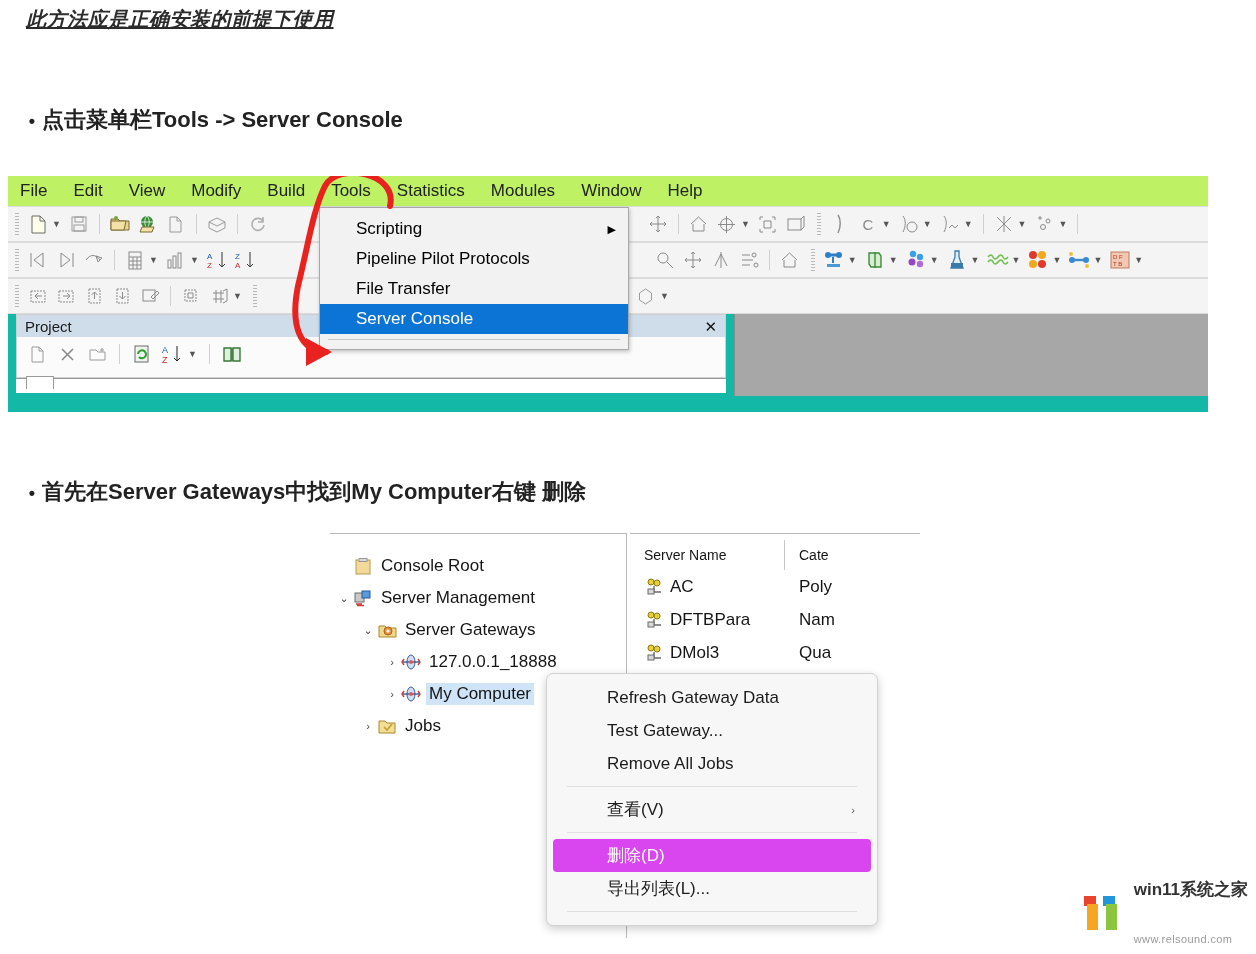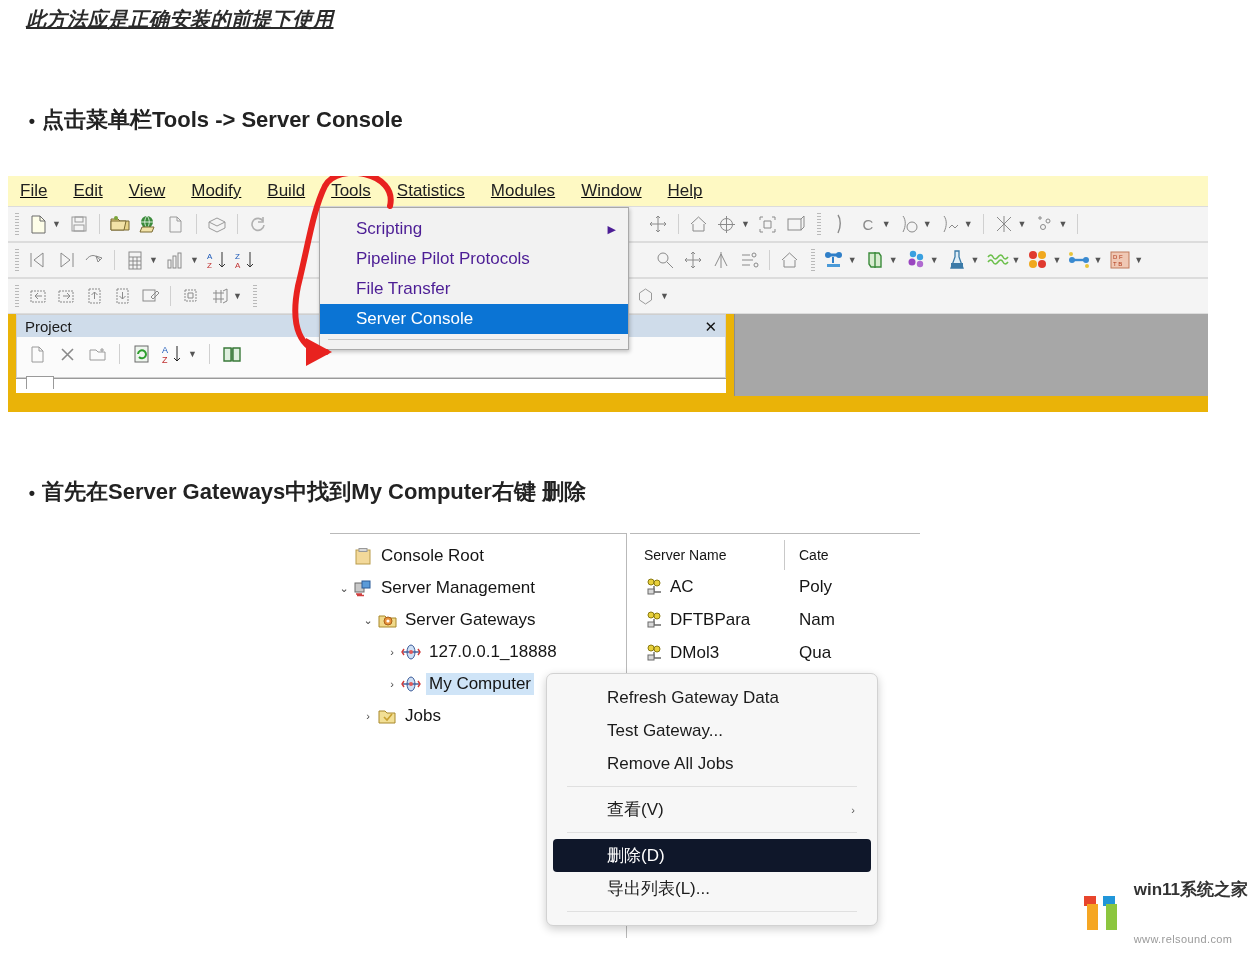--- a/index.html
+++ b/index.html
@@ -25,22 +25,22 @@
   }
   .bullet-text{white-space:nowrap;}
 
   
   .shot1{
     position:absolute;left:8px;top:176px;width:1200px;height:236px;
     background:#ffffff;overflow:hidden;
   }
   .menubar{
     position:absolute;left:0;top:0;width:100%;height:30px;
-    background:#fef9c3;display:flex;align-items:center;
-    padding-left:12px;box-sizing:border-box;text-decoration:underline;
+    background:#bef264;display:flex;align-items:center;
+    padding-left:12px;box-sizing:border-box;
   }
   .menubar .mi{
     font-size:17px;color:#222;margin-right:26px;white-space:nowrap;
     font-family:"Liberation Sans",sans-serif;
   }
   .toolstrip{
     position:absolute;left:0;width:100%;height:36px;
     background:#f4f4f4;border-top:1px solid #dcdcdc;border-bottom:1px solid #dcdcdc;
     display:flex;align-items:center;box-sizing:border-box;
   }
@@ -54,21 +54,21 @@
   .tbtn{
     width:26px;height:26px;margin:0 1px;display:flex;align-items:center;justify-content:center;
     font-size:14px;color:#7c7c7c;
   }
   .tsep{width:1px;height:20px;background:#d0d0d0;margin:0 6px;}
   .caret{font-size:9px;color:#555;margin:0 4px 0 0;}
 
   
   .panel-area{
     position:absolute;left:0;top:138px;width:100%;height:98px;
-    background:#eab308;box-sizing:border-box;
+    background:#14b8a6;box-sizing:border-box;
   }
   .proj-panel{
     position:absolute;left:8px;top:0px;width:710px;height:64px;
     background:#fbfbfb;border:1px solid #cfcfcf;box-sizing:border-box;
   }
   .proj-title{
     height:22px;background:#cfdcea;display:flex;align-items:center;
     padding-left:8px;font-size:15px;color:#1b1b1b;
   }
   .proj-toolbar{
@@ -92,40 +92,40 @@
 
   
   .tools-menu{
     position:absolute;left:311px;top:31px;width:310px;
     background:#f2f2f2;border:1px solid #a9a9a9;
     box-shadow:1px 2px 4px rgba(0,0,0,.22);
     padding:6px 0 4px 0;box-sizing:border-box;z-index:40;
   }
   .tm-item{
     height:30px;display:flex;align-items:center;
-    font-size:17px;color:#4c1d95;padding-left:8px;box-sizing:border-box;
+    font-size:17px;color:#000000;padding-left:8px;box-sizing:border-box;
     position:relative;
   }
   .tm-item .tm-ico{width:28px;display:flex;align-items:center;justify-content:center;}
   .tm-item.sel{background:#0b74d4;color:#ffffff;}
   .tm-arrow{position:absolute;right:12px;font-size:11px;}
   .tm-sep{height:1px;background:#c8c8c8;margin:5px 8px;}
 
   
   .redmark{position:absolute;left:0;top:0;width:1200px;height:236px;pointer-events:none;z-index:60;}
 
   
   .shot2{
     position:absolute;left:330px;top:533px;width:590px;height:405px;
     background:#ffffff;overflow:hidden;
   }
   .mmc-tree{
     position:absolute;left:0;top:0;width:297px;height:405px;
     background:#ffffff;border-top:1px solid #b9b9b9;border-right:1px solid #b9b9b9;
-    box-sizing:border-box;padding-top:6px;
+    box-sizing:border-box;padding-top:16px;
   }
   .mmc-list{
     position:absolute;left:300px;top:0;right:0;height:405px;
     background:#ffffff;border-top:1px solid #b9b9b9;box-sizing:border-box;
     padding-top:6px;
   }
   .trow{
     height:32px;display:flex;align-items:center;font-size:17px;color:#151515;
     white-space:nowrap;
   }
@@ -146,21 +146,21 @@
     position:absolute;left:216px;top:140px;width:332px;
     background:#f7f7f7;border:1px solid #d2d2d2;border-radius:7px;
     box-shadow:0 3px 10px rgba(0,0,0,.20);
     padding:7px 0 7px 0;box-sizing:border-box;z-index:30;
   }
   .cm-item{
     height:33px;display:flex;align-items:center;
     font-size:17px;color:#1b1b1b;margin:0 6px;padding-left:54px;
     box-sizing:border-box;border-radius:4px;position:relative;
   }
-  .cm-item.sel{background:#0f172a;color:#ffffff;}
+  .cm-item.sel{background:#d946ef;color:#ffffff;}
   .cm-sub{position:absolute;right:16px;font-size:11px;color:#5a5a5a;}
   .cm-sep{height:1px;background:#e0e0e0;margin:6px 20px;}
 
   
   .wm{position:absolute;right:8px;bottom:8px;display:flex;align-items:center;gap:7px;}
   .wm-logo{position:relative;width:44px;height:36px;}
   .wm-txt{display:flex;flex-direction:column;line-height:1.05;gap:36px;}
   .wm-name{font-size:17px;font-weight:bold;color:#333;}
   .wm-url{font-size:11px;color:#9a9a9a;letter-spacing:.4px;}
 </style>

